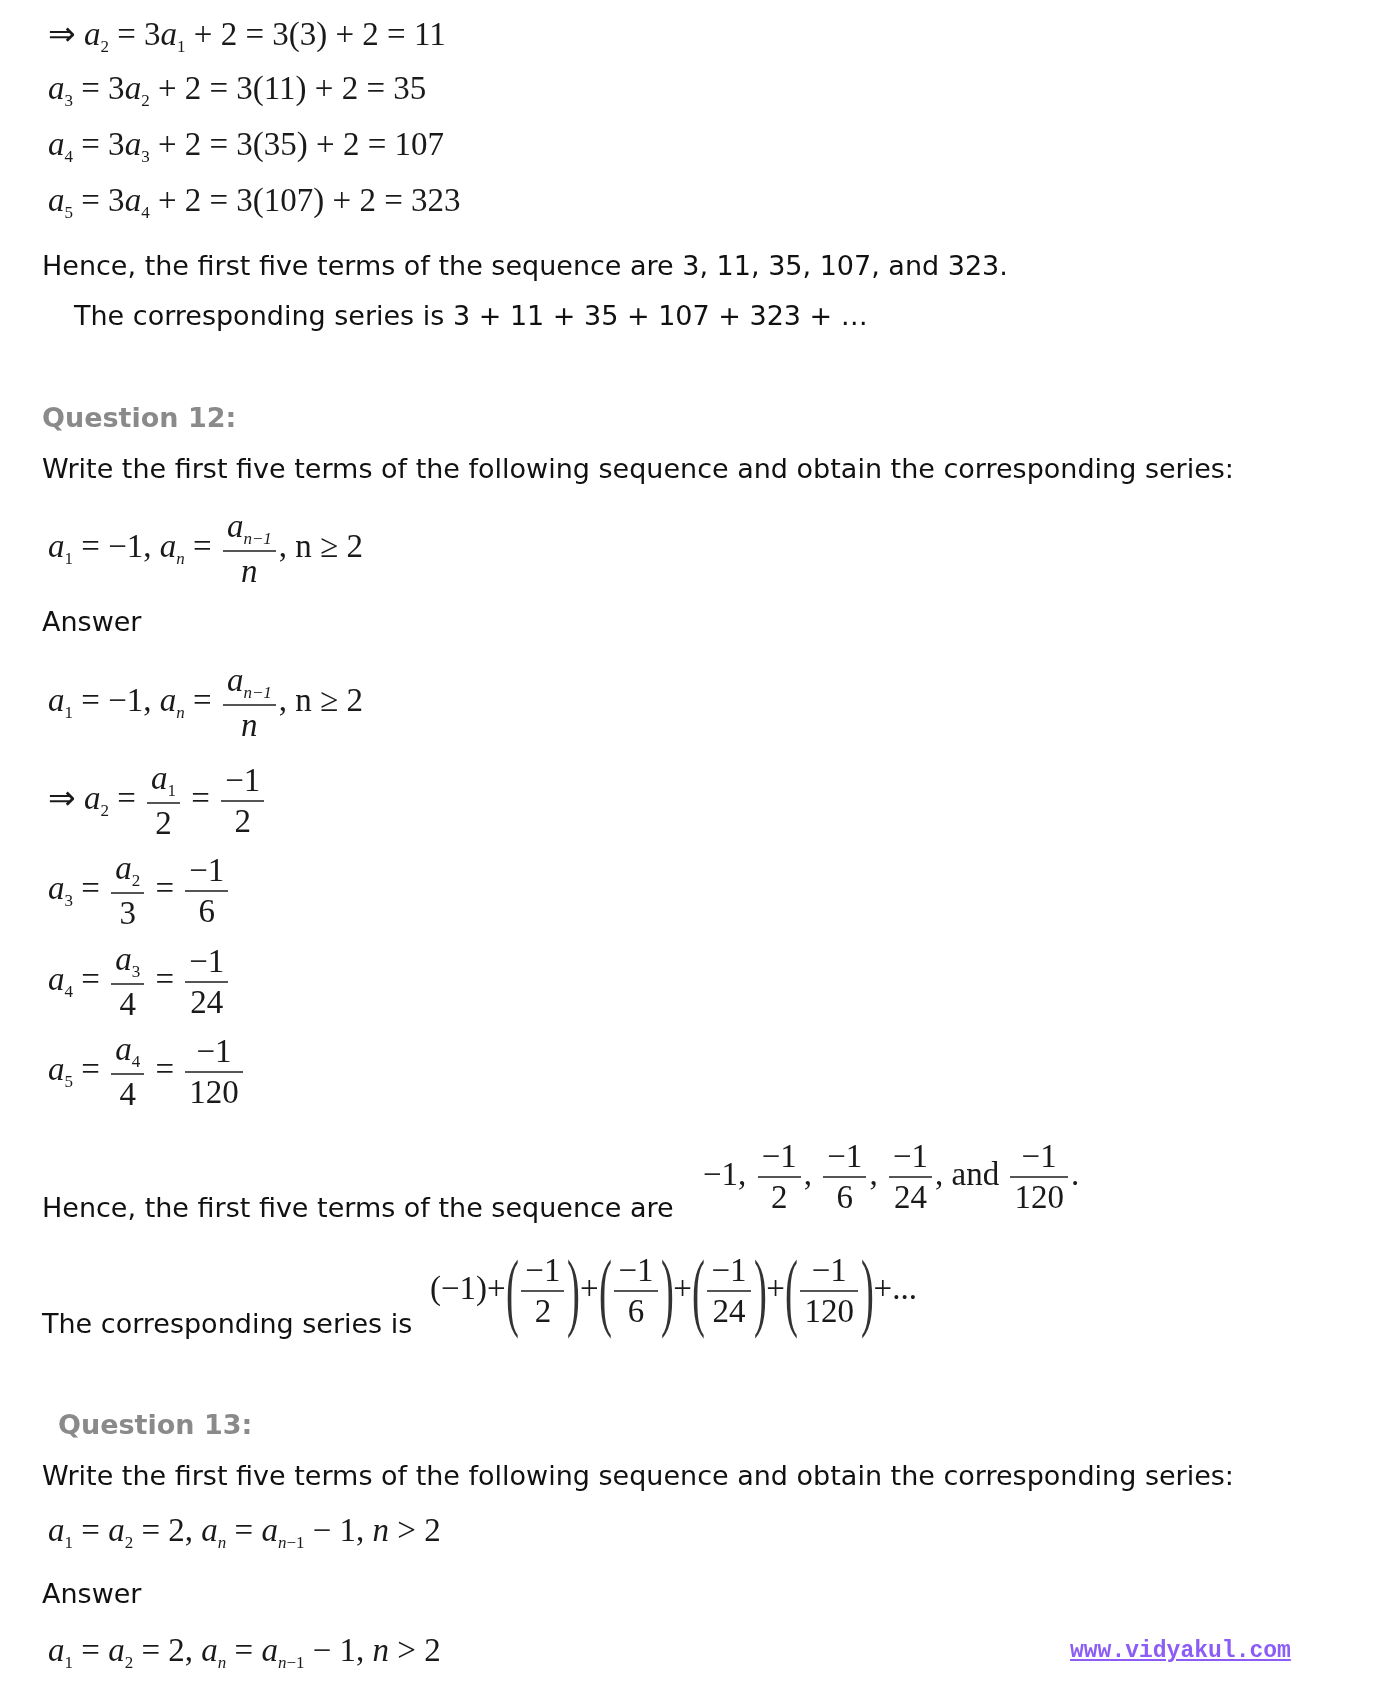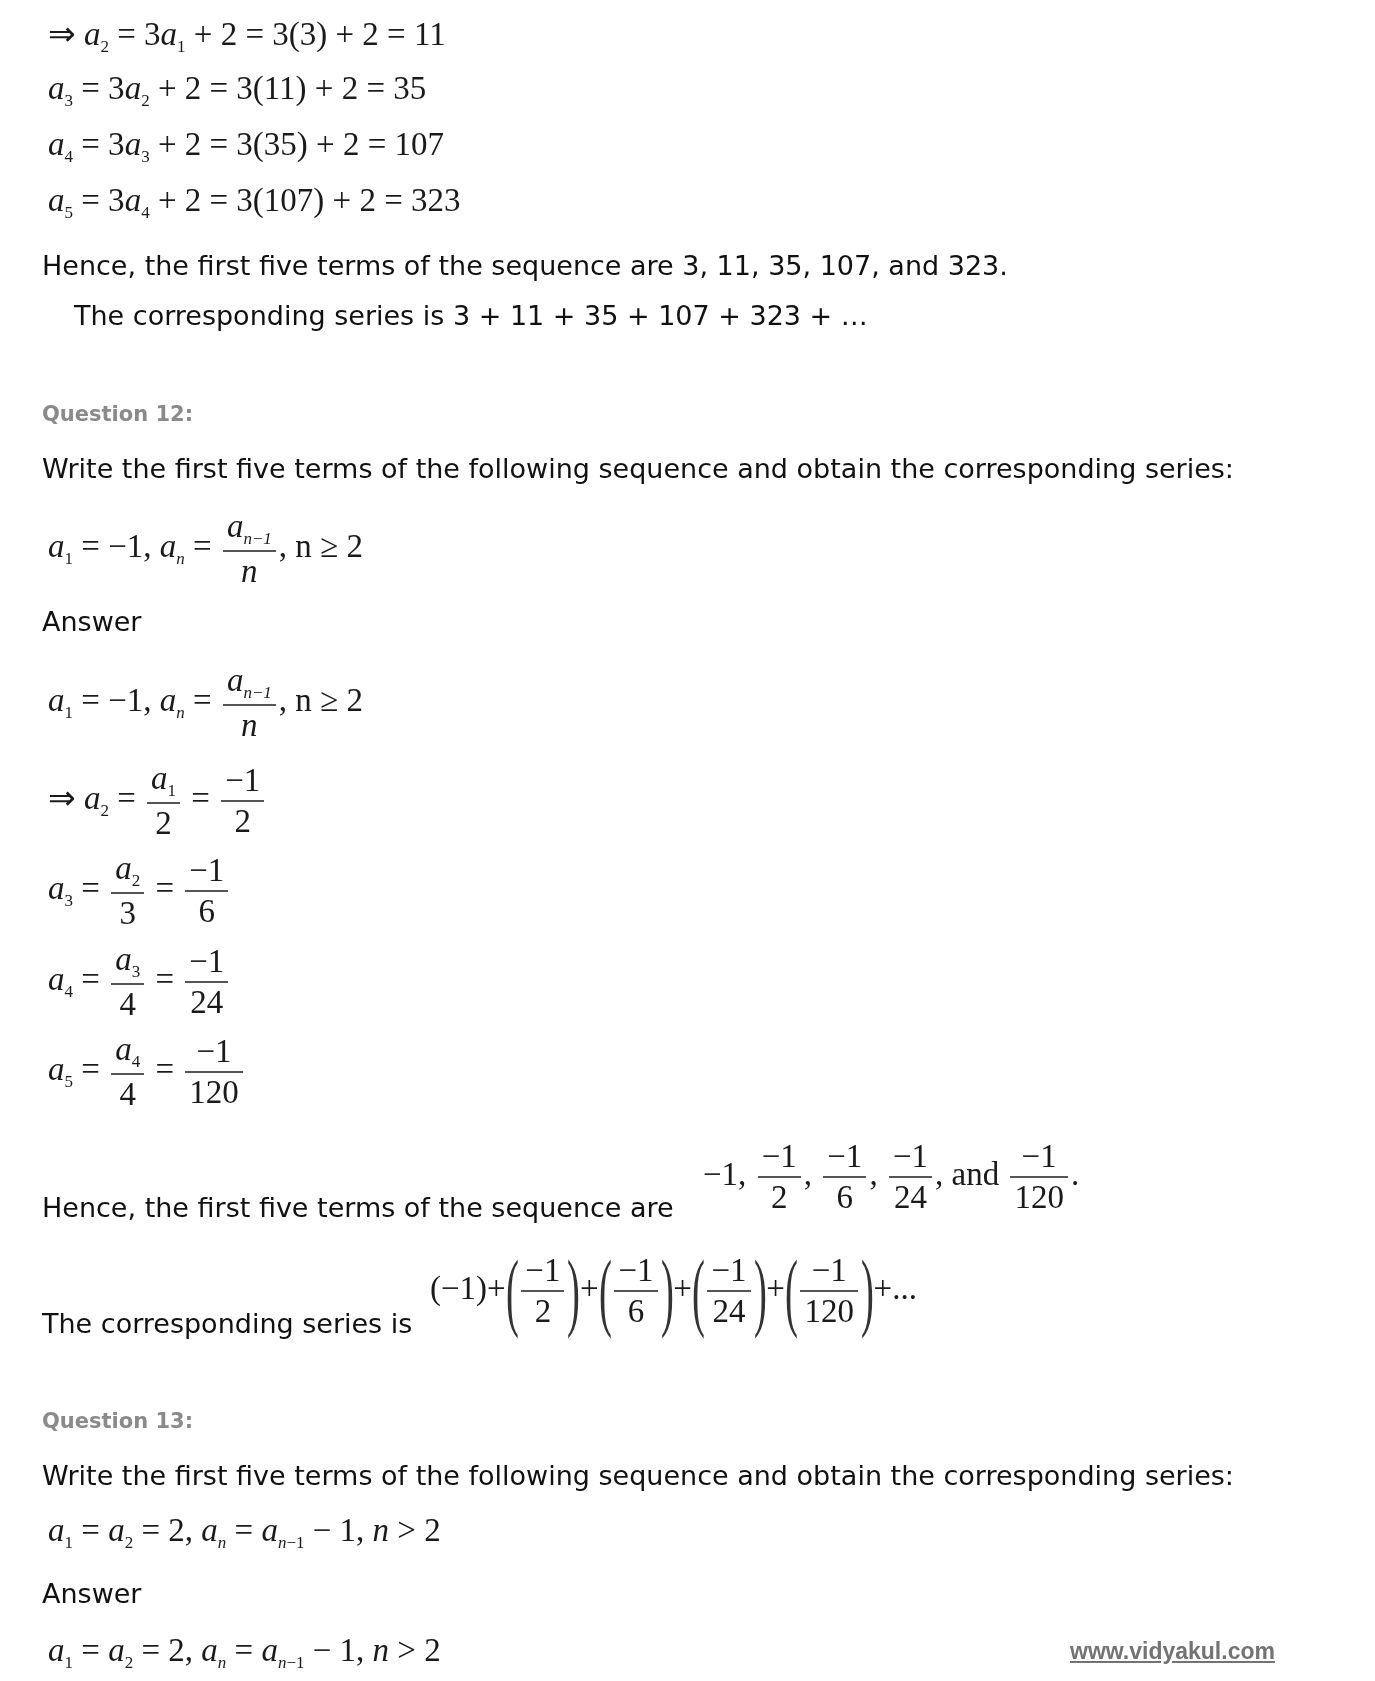--- a/index.html
+++ b/index.html
@@ -1,28 +1,28 @@
 <!DOCTYPE html>
 <html><head>
 <meta charset="utf-8">
 <style>
   html, body { margin:0; padding:0; background:#ffffff; }
   body { width:1375px; height:1681px; position:relative; overflow:hidden; }
   .abs { position:absolute; white-space:nowrap; }
   .txt { font-family:"DejaVu Sans", sans-serif; font-size:27px; color:#111; }
-  .qhead { font-family:"DejaVu Sans", sans-serif; font-size:21px; font-weight:bold; color:#8a8a8a; }
+  .qhead { font-family:"DejaVu Sans", sans-serif; font-size:27px; font-weight:bold; color:#8a8a8a; }
   .m { font-family:"Liberation Serif", serif; font-size:33px; color:#1a1a1a; }
   .m i { font-style:italic; }
   .m sub { font-size:17px; vertical-align:-7px; font-style:normal; }
   .m sub i { font-style:italic; }
   .frac { display:inline-flex; flex-direction:column; align-items:center; vertical-align:middle; margin:0 3px; line-height:1; }
   .frac .num, .frac .den { padding:0 4px; display:block; }
   .frac .bar { display:block; height:2px; background:#555; align-self:stretch; margin:3px 0; }
   .paren { display:inline-block; font-size:86px; font-weight:100; vertical-align:middle; transform:scaleX(0.45); line-height:1; color:#333; margin:0 -8px; }
-  .link { font-family:Liberation Sans, sans-serif; font-weight:bold; font-size:23px; color:#737373; text-decoration:underline; }
+  .link { font-family:Liberation Mono, monospace; font-weight:bold; font-size:23px; color:#8b5cf6; text-decoration:underline; }
 </style>
 </head>
 <body>
 
 <div class="abs m" style="left:48px; top:14px;">
   <span>⇒</span> <i>a</i><sub>2</sub> = 3<i>a</i><sub>1</sub> + 2 = 3(3) + 2 = <span>11</span>
 </div>
 <div class="abs m" style="left:48px; top:70px;">
   <i>a</i><sub>3</sub> = 3<i>a</i><sub>2</sub> + 2 = 3(11) + 2 = <span>35</span>
 </div>
@@ -150,21 +150,21 @@
       <span class="num">−1</span>
       <span class="bar"></span>
       <span class="den">24</span>
     </span><span class="paren">)</span><span>+</span><span class="paren">(</span><span class="frac">
       <span class="num">−1</span>
       <span class="bar"></span>
       <span class="den">120</span>
     </span><span class="paren">)</span><span>+...</span>
 </div>
 
-<div class="abs qhead" style="left:42px; top:1409px;">Question 13:</div>
+<div class="abs qhead" style="left:58px; top:1409px;">Question 13:</div>
 <div class="abs txt" style="left:42px; top:1460px;">Write the first five terms of the following sequence and obtain the corresponding series:</div>
 <div class="abs m" style="left:48px; top:1512px;">
   <i>a</i><sub>1</sub> = <i>a</i><sub>2</sub> = 2, <i>a</i><sub><i>n</i></sub> = <i>a</i><sub><i>n</i>−1</sub> − 1, <i>n</i> &gt; 2
 </div>
 <div class="abs txt" style="left:42px; top:1578px;">Answer</div>
 <div class="abs m" style="left:48px; top:1632px;">
   <i>a</i><sub>1</sub> = <i>a</i><sub>2</sub> = 2, <i>a</i><sub><i>n</i></sub> = <i>a</i><sub><i>n</i>−1</sub> − 1, <i>n</i> &gt; 2
 </div>
 
 <a class="abs link" style="left:1070px; top:1638px;">www.vidyakul.com</a>

